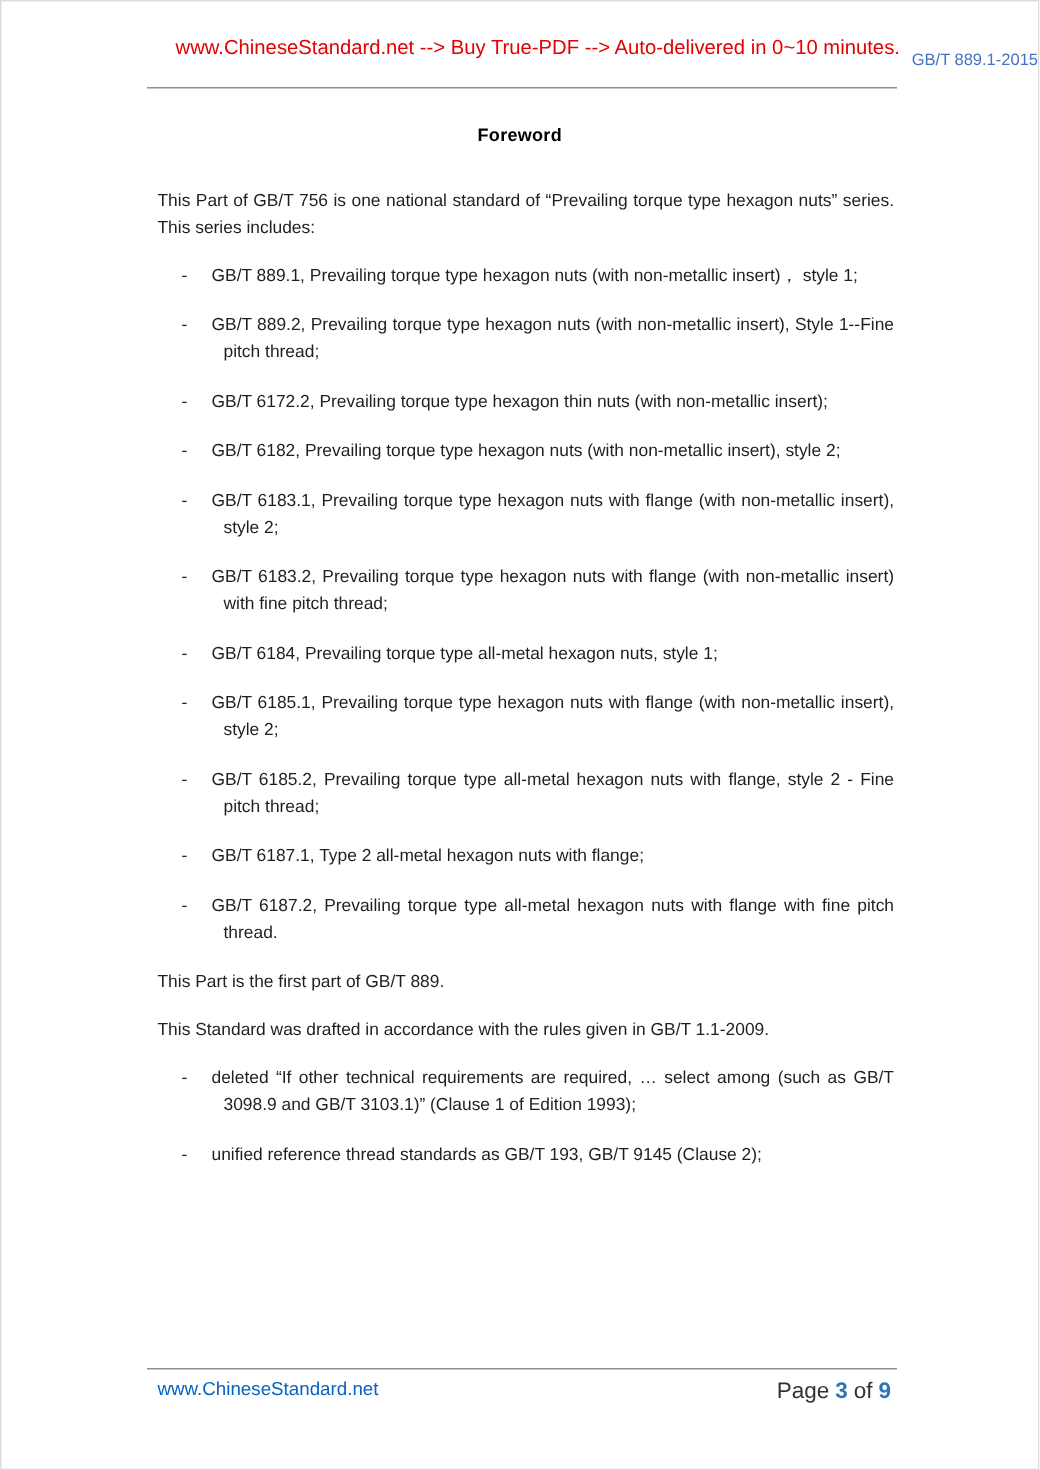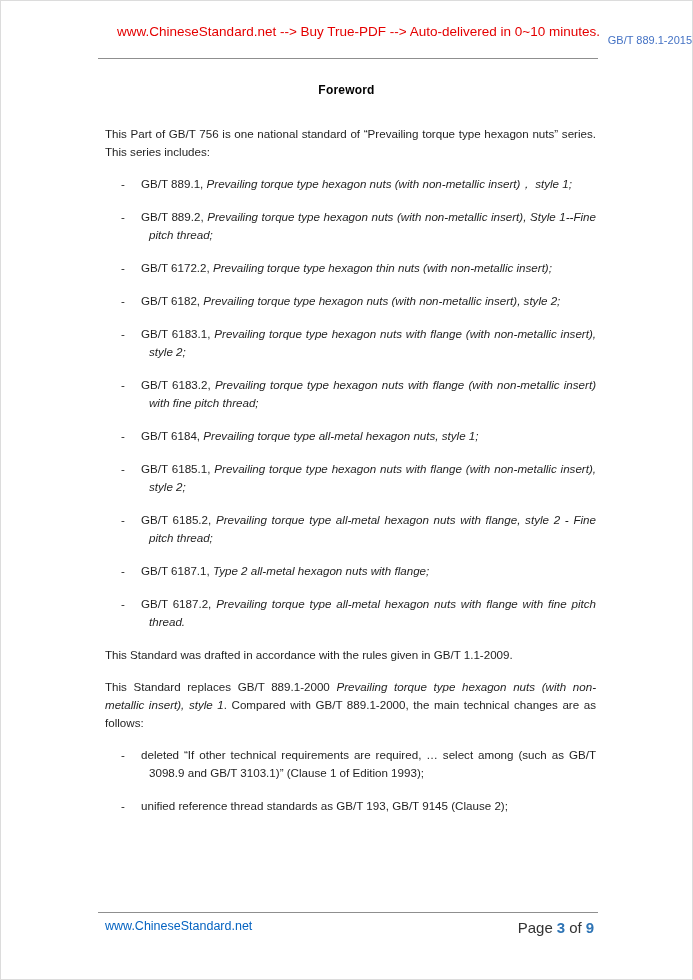--- a/index.html
+++ b/index.html
@@ -35,21 +35,21 @@
     letter-spacing:0.2px;
   }
   .body {
     position:absolute; top:124px; left:104px; width:491px;
     font-size:11.6px; line-height:18px; text-align:justify;
   }
   .para { margin-bottom:14px; }
   .list-item { display:flex; margin:0 0 15px 16px; }
   .dash { flex:0 0 20px; width:20px; }
   .li-text { flex:1; padding-left:8px; text-indent:-8px; }
-  .italic { font-style:italic; }
+  .italic { }
   .footer-link {
     position:absolute; top:918px; left:104px;
     font-size:12.5px; color:#0563c1; cursor:pointer;
   }
   .page-indicator {
     position:absolute; top:918px; right:98px;
     font-size:15px; color:#333333;
     display:flex; gap:4px;
   }
   .page-indicator .num { color:#2e74b5; font-weight:bold; }
@@ -106,22 +106,22 @@
         <span class="li-text"><span>GB/T 6185.2, </span><span class="italic">Prevailing torque type all-metal hexagon nuts with flange, style 2 - Fine pitch thread;</span></span>
       </div>
       <div class="list-item">
         <span class="dash">-</span>
         <span class="li-text"><span>GB/T 6187.1, </span><span class="italic">Type 2 all-metal hexagon nuts with flange;</span></span>
       </div>
       <div class="list-item">
         <span class="dash">-</span>
         <span class="li-text"><span>GB/T 6187.2, </span><span class="italic">Prevailing torque type all-metal hexagon nuts with flange with fine pitch thread.</span></span>
       </div>
+      <div class="para"><span>This Part is the first part of GB/T 889.</span></div>
       <div class="para"><span>This Standard was drafted in accordance with the rules given in GB/T 1.1-2009.</span></div>
-      <div class="para"><span>This Standard replaces GB/T 889.1-2000 </span><span class="italic">Prevailing torque type hexagon nuts (with non-metallic insert), style 1</span><span>. Compared with GB/T 889.1-2000, the main technical changes are as follows:</span></div>
       <div class="list-item">
         <span class="dash">-</span>
         <span class="li-text"><span>deleted “If other technical requirements are required, … select among (such as GB/T 3098.9 and GB/T 3103.1)” (Clause 1 of Edition 1993);</span></span>
       </div>
       <div class="list-item">
         <span class="dash">-</span>
         <span class="li-text"><span>unified reference thread standards as GB/T 193, GB/T 9145 (Clause 2);</span></span>
       </div>
     </div>
 

